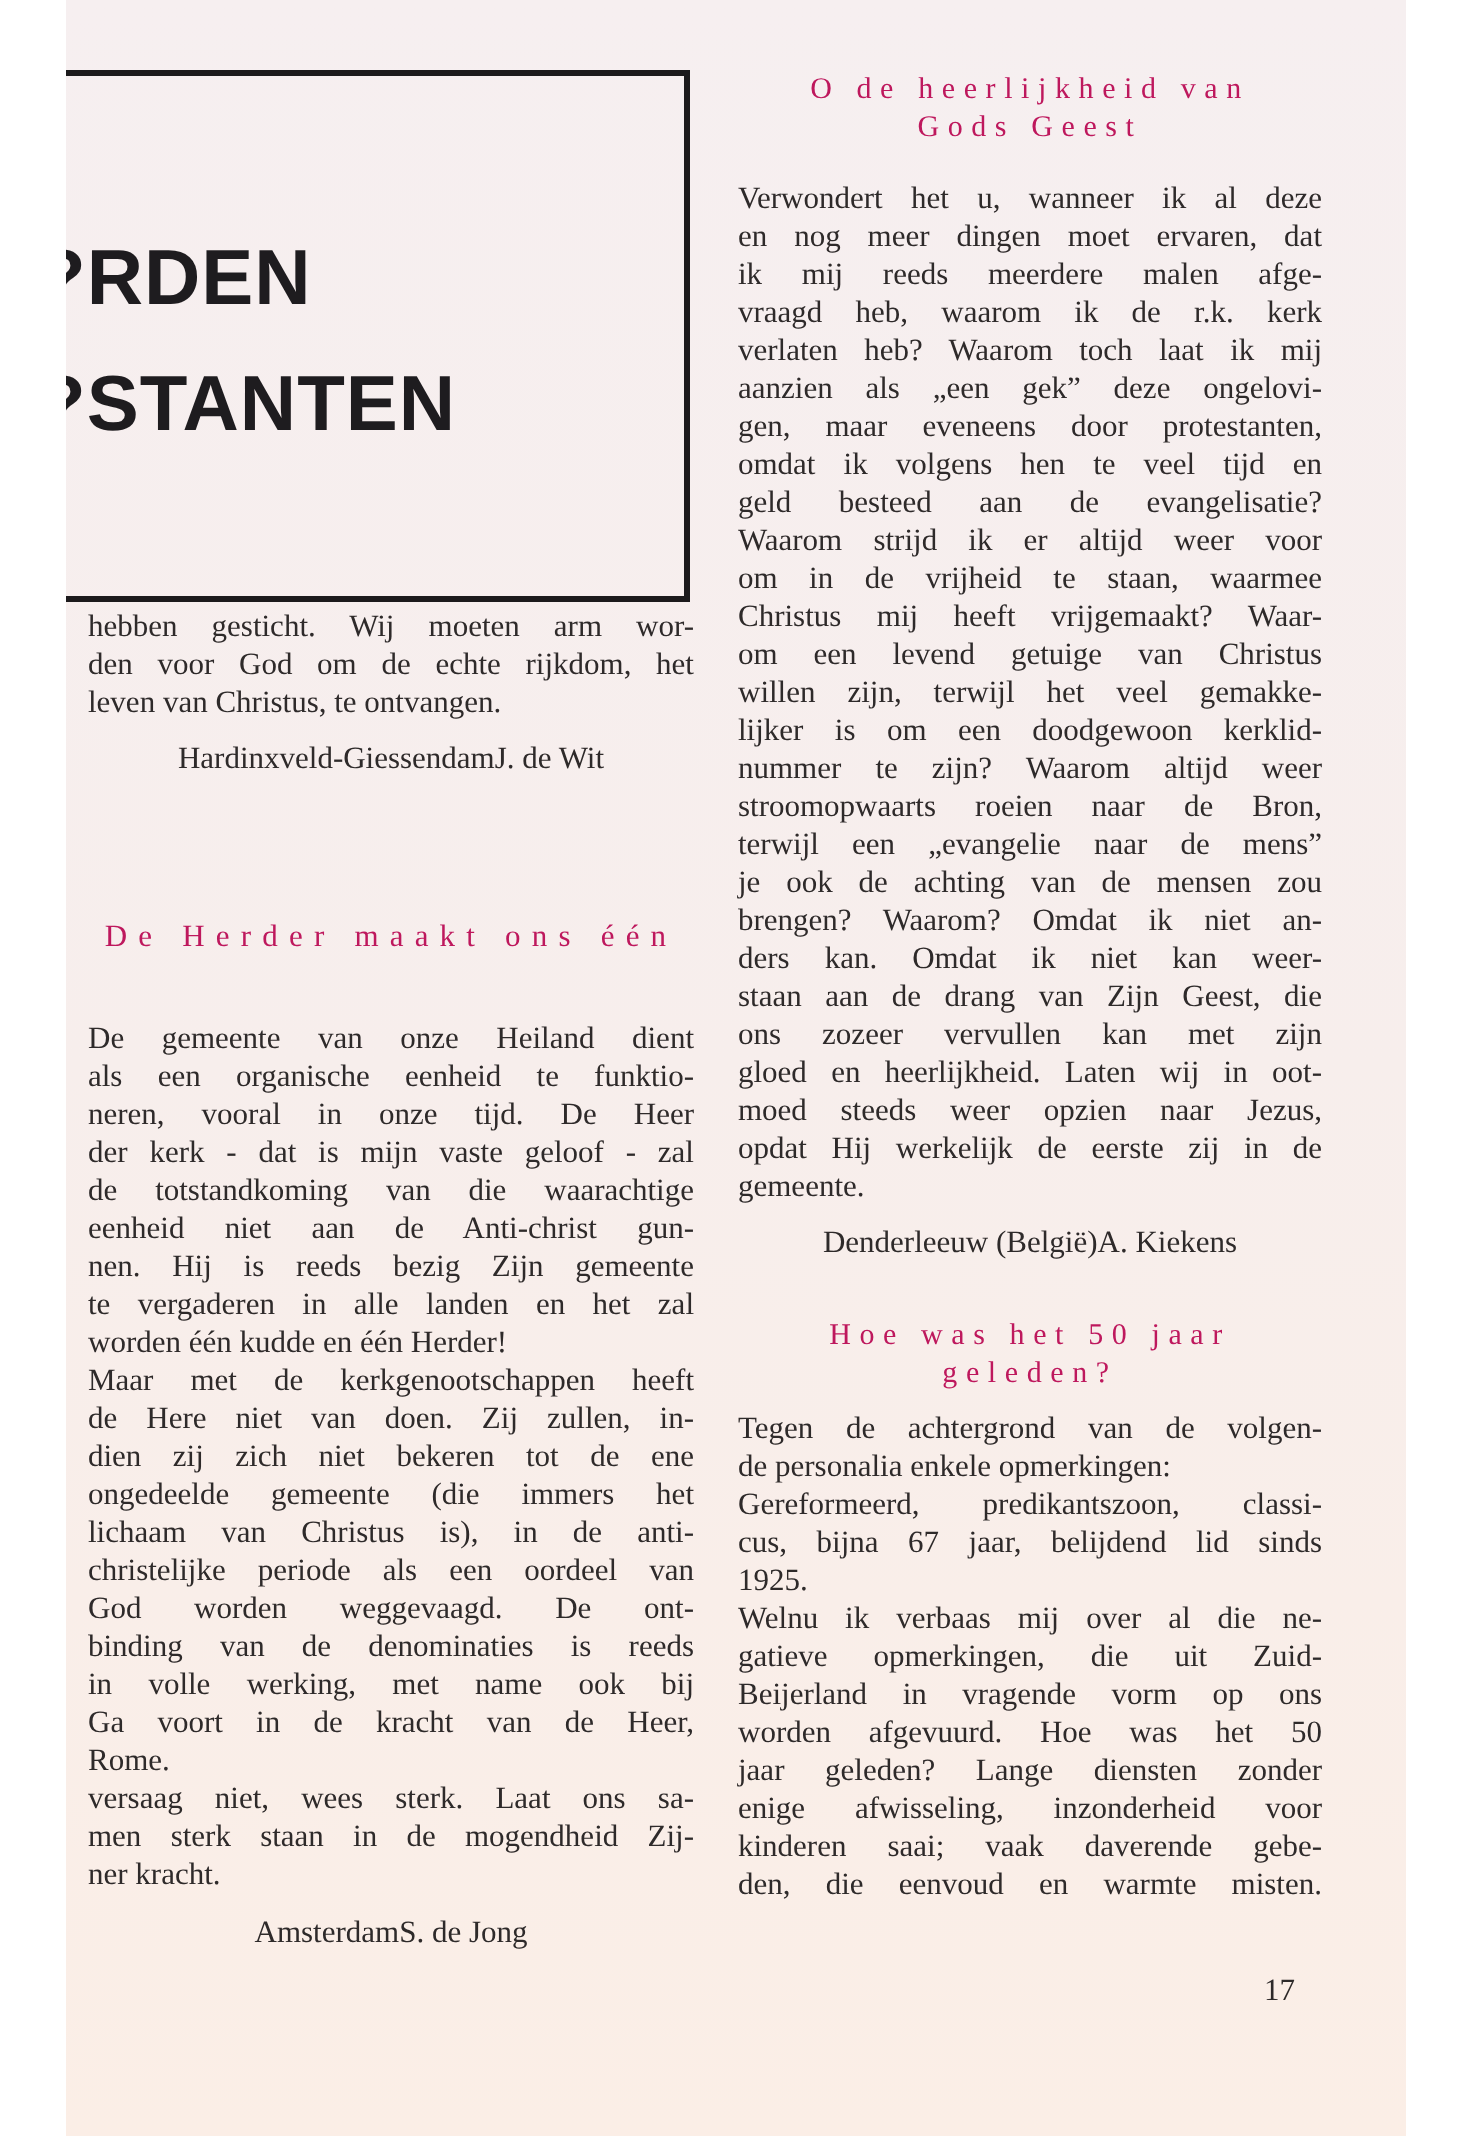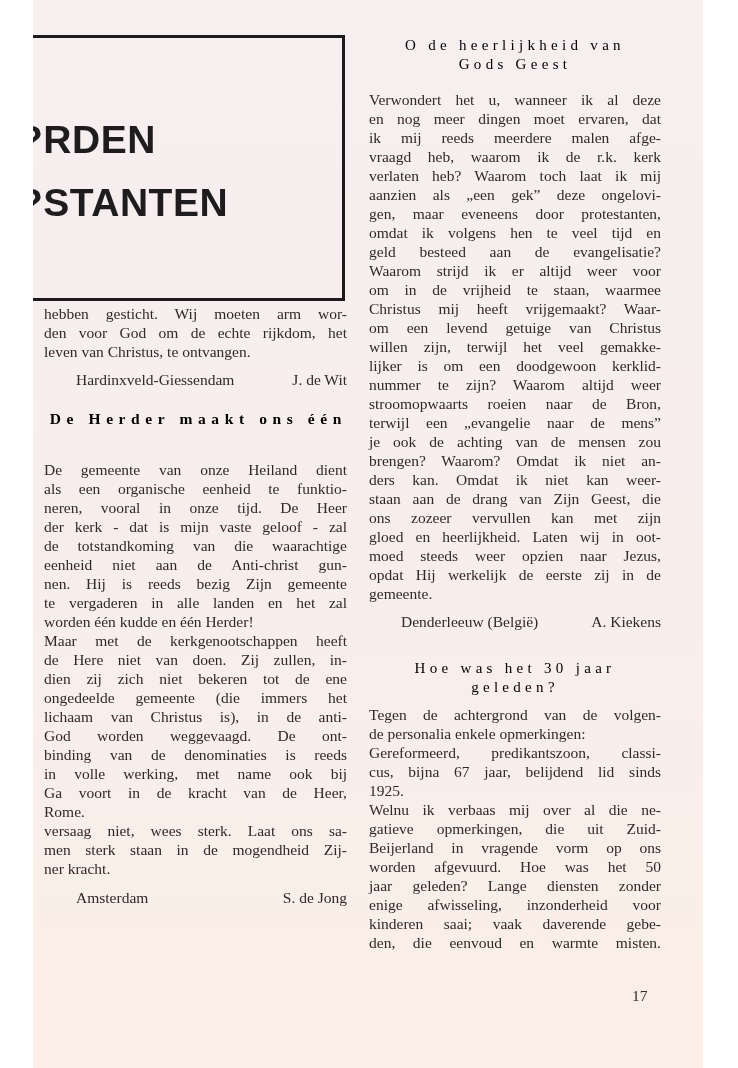--- a/index.html
+++ b/index.html
@@ -25,23 +25,23 @@
     white-space: nowrap; line-height: 1;
   }
   .col { position: absolute; }
   .line {
     display: block; white-space: nowrap; font-size: 15.5px; line-height: 19px;
     text-align: justify; text-align-last: justify; height: 19px;
   }
   .line.last { text-align-last: left; }
   .heading {
     display: block; text-align: center; font-size: 15px; letter-spacing: 4.3px;
-    line-height: 19px; white-space: nowrap; color: #000000;
+    line-height: 19px; white-space: nowrap; color: #be185d;
   }
-  .sign { display: flex; justify-content: space-between; font-size: 15.5px; line-height: 19px; white-space: nowrap; margin-left: 32px; }
+  .sign { display: flex; justify-content: center; font-size: 15.5px; line-height: 19px; white-space: nowrap; }
   .page-number { position: absolute; font-size: 15.5px; line-height: 19px; }
 </style>
 </head>
 <body>
 
 <div class="page"></div>
 
 <div class="title-box">
   <div class="title-line" style="top:82px;">?RDEN</div>
   <div class="title-line" style="top:145px;">?STANTEN</div>
@@ -50,36 +50,37 @@
 <div class="col" style="left:44px; top:304px; width:303px;">
   <div>
     <span class="line">hebben gesticht. Wij moeten arm wor-</span>
     <span class="line">den voor God om de echte rijkdom, het</span>
     <span class="line last">leven van Christus, te ontvangen.</span>
   </div>
   <div class="sign" style="margin-top:9px;">
     <span>Hardinxveld-Giessendam</span>
     <span>J. de Wit</span>
   </div>
-  <div class="heading" style="margin-top:20px; text-align:right; letter-spacing:5.6px; font-size:15.5px;font-weight:bold;">De Herder maakt ons één</div>
+  <div class="heading" style="margin-top:70px; text-align:center; letter-spacing:5.6px; font-size:15.5px;">De Herder maakt ons één</div>
   <div style="margin-top:32px;">
     <span class="line">De gemeente van onze Heiland dient</span>
     <span class="line">als een organische eenheid te funktio-</span>
     <span class="line">neren, vooral in onze tijd. De Heer</span>
     <span class="line">der kerk - dat is mijn vaste geloof - zal</span>
     <span class="line">de totstandkoming van die waarachtige</span>
     <span class="line">eenheid niet aan de Anti-christ gun-</span>
     <span class="line">nen. Hij is reeds bezig Zijn gemeente</span>
     <span class="line">te vergaderen in alle landen en het zal</span>
     <span class="line last">worden één kudde en één Herder!</span>
     <span class="line">Maar met de kerkgenootschappen heeft</span>
     <span class="line">de Here niet van doen. Zij zullen, in-</span>
     <span class="line">dien zij zich niet bekeren tot de ene</span>
     <span class="line">ongedeelde gemeente (die immers het</span>
     <span class="line">lichaam van Christus is), in de anti-</span>
+    <span class="line">christelijke periode als een oordeel van</span>
     <span class="line">God worden weggevaagd. De ont-</span>
     <span class="line">binding van de denominaties is reeds</span>
     <span class="line">in volle werking, met name ook bij</span>
     <span class="line">Ga voort in de kracht van de Heer,</span>
     <span class="line last">Rome.</span>
     <span class="line">versaag niet, wees sterk. Laat ons sa-</span>
     <span class="line">men sterk staan in de mogendheid Zij-</span>
     <span class="line last">ner kracht.</span>
   </div>
   <div class="sign" style="margin-top:10px;">
@@ -120,21 +121,21 @@
     <span class="line">gloed en heerlijkheid. Laten wij in oot-</span>
     <span class="line">moed steeds weer opzien naar Jezus,</span>
     <span class="line">opdat Hij werkelijk de eerste zij in de</span>
     <span class="line last">gemeente.</span>
   </div>
   <div class="sign" style="margin-top:9px;">
     <span>Denderleeuw (België)</span>
     <span>A. Kiekens</span>
   </div>
   <div style="margin-top:28px;">
-    <span class="heading">Hoe was het 30 jaar</span>
+    <span class="heading">Hoe was het 50 jaar</span>
     <span class="heading">geleden?</span>
   </div>
   <div style="margin-top:8px;">
     <span class="line">Tegen de achtergrond van de volgen-</span>
     <span class="line last">de personalia enkele opmerkingen:</span>
     <span class="line">Gereformeerd, predikantszoon, classi-</span>
     <span class="line">cus, bijna 67 jaar, belijdend lid sinds</span>
     <span class="line last">1925.</span>
     <span class="line">Welnu ik verbaas mij over al die ne-</span>
     <span class="line">gatieve opmerkingen, die uit Zuid-</span>

